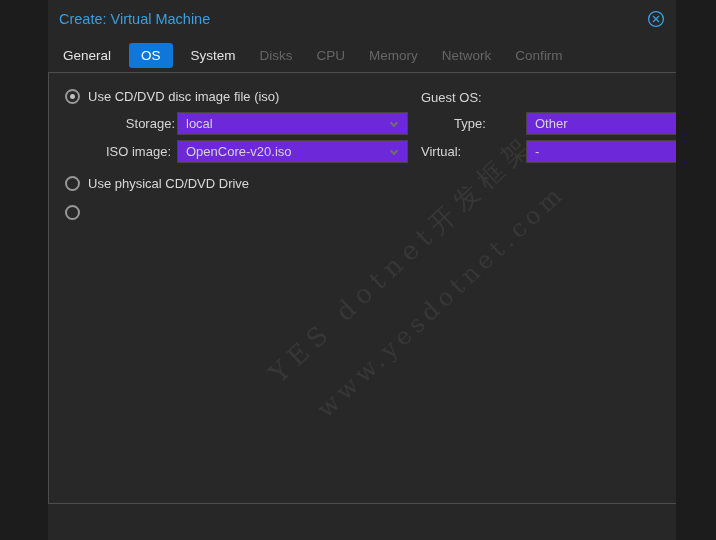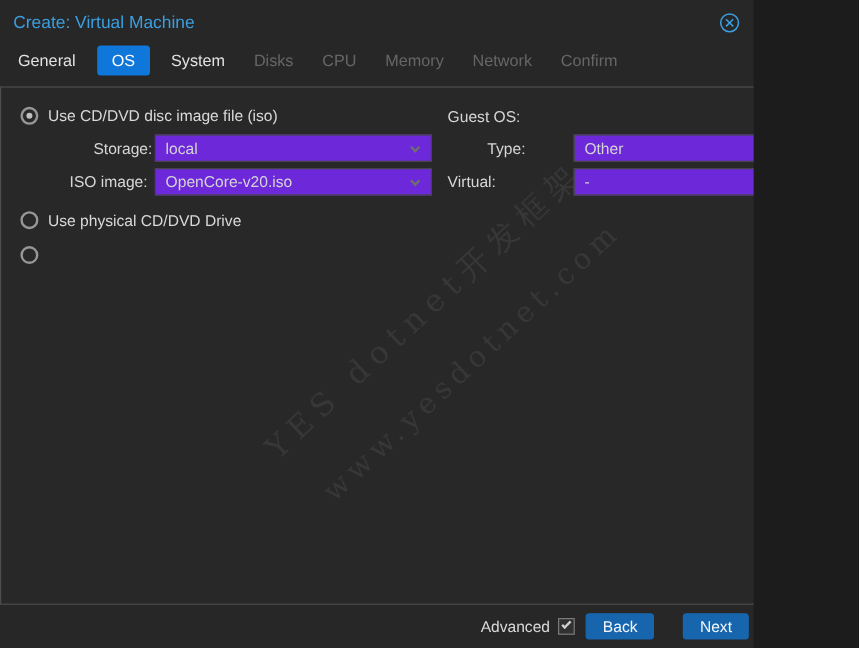--- a/index.html
+++ b/index.html
@@ -1,33 +1,33 @@
 <!DOCTYPE html>
 <html><head>
 <meta charset="utf-8">
 <style>
   html,body { margin:0; padding:0; background:#1c1c1c; }
   * { box-sizing:border-box; }
   .dialog {
     position:relative; width:628px; height:540px;
     background:#272727; overflow:hidden;
     font-family:"Liberation Sans", sans-serif;
-    color:#d6d6d6; font-size:13px;
+    color:#d6d6d6; font-size:13px;margin-left:48px;
   }
   
   .titlebar {
     position:absolute; top:0; left:0; right:0; height:38px;
     display:flex; align-items:center; padding:0 11px;
   }
   .title { color:#3a9fe0; font-size:14.5px; }
   .close-btn { margin-left:auto; width:18px; height:18px; cursor:pointer; }
   
   .tabbar {
     position:absolute; top:38px; left:0; right:0; height:34px;
-    display:flex; align-items:flex-start; padding-left:3px;
+    display:flex; align-items:center; padding-left:3px;
   }
   .tab { padding:5px 12px; color:#e2e2e2; font-size:13.5px; cursor:pointer; }
   .tab.active { background:#0e77d9; color:#ffffff; border-radius:3px; margin:0 6px; }
   .tab.disabled { color:#666666; cursor:default; }
   
   .panel {
     position:absolute; top:72px; left:0; width:716px; height:432px;
     border:1px solid #4d4d4d; background:#282828;
   }
   .wm {
@@ -151,22 +151,14 @@
     </div>
 
     <span class="flabel-left" style="left:372px; top:67px; width:90px;">Virtual:</span>
     <div class="field" style="left:477px; top:67px; width:224px;">
       <span>-</span>
       <span class="chevron"></span>
     </div>
 
   </div>
 
-  <div class="bottombar">
-    <span class="adv-label">Advanced</span>
-    <span class="checkbox checked">
-        <span class="check"></span>
-      </span>
-    <button class="btn btn-back">Back</button>
-    <button class="btn">Next</button>
-  </div>
 
 </div>
 
 </body></html>

